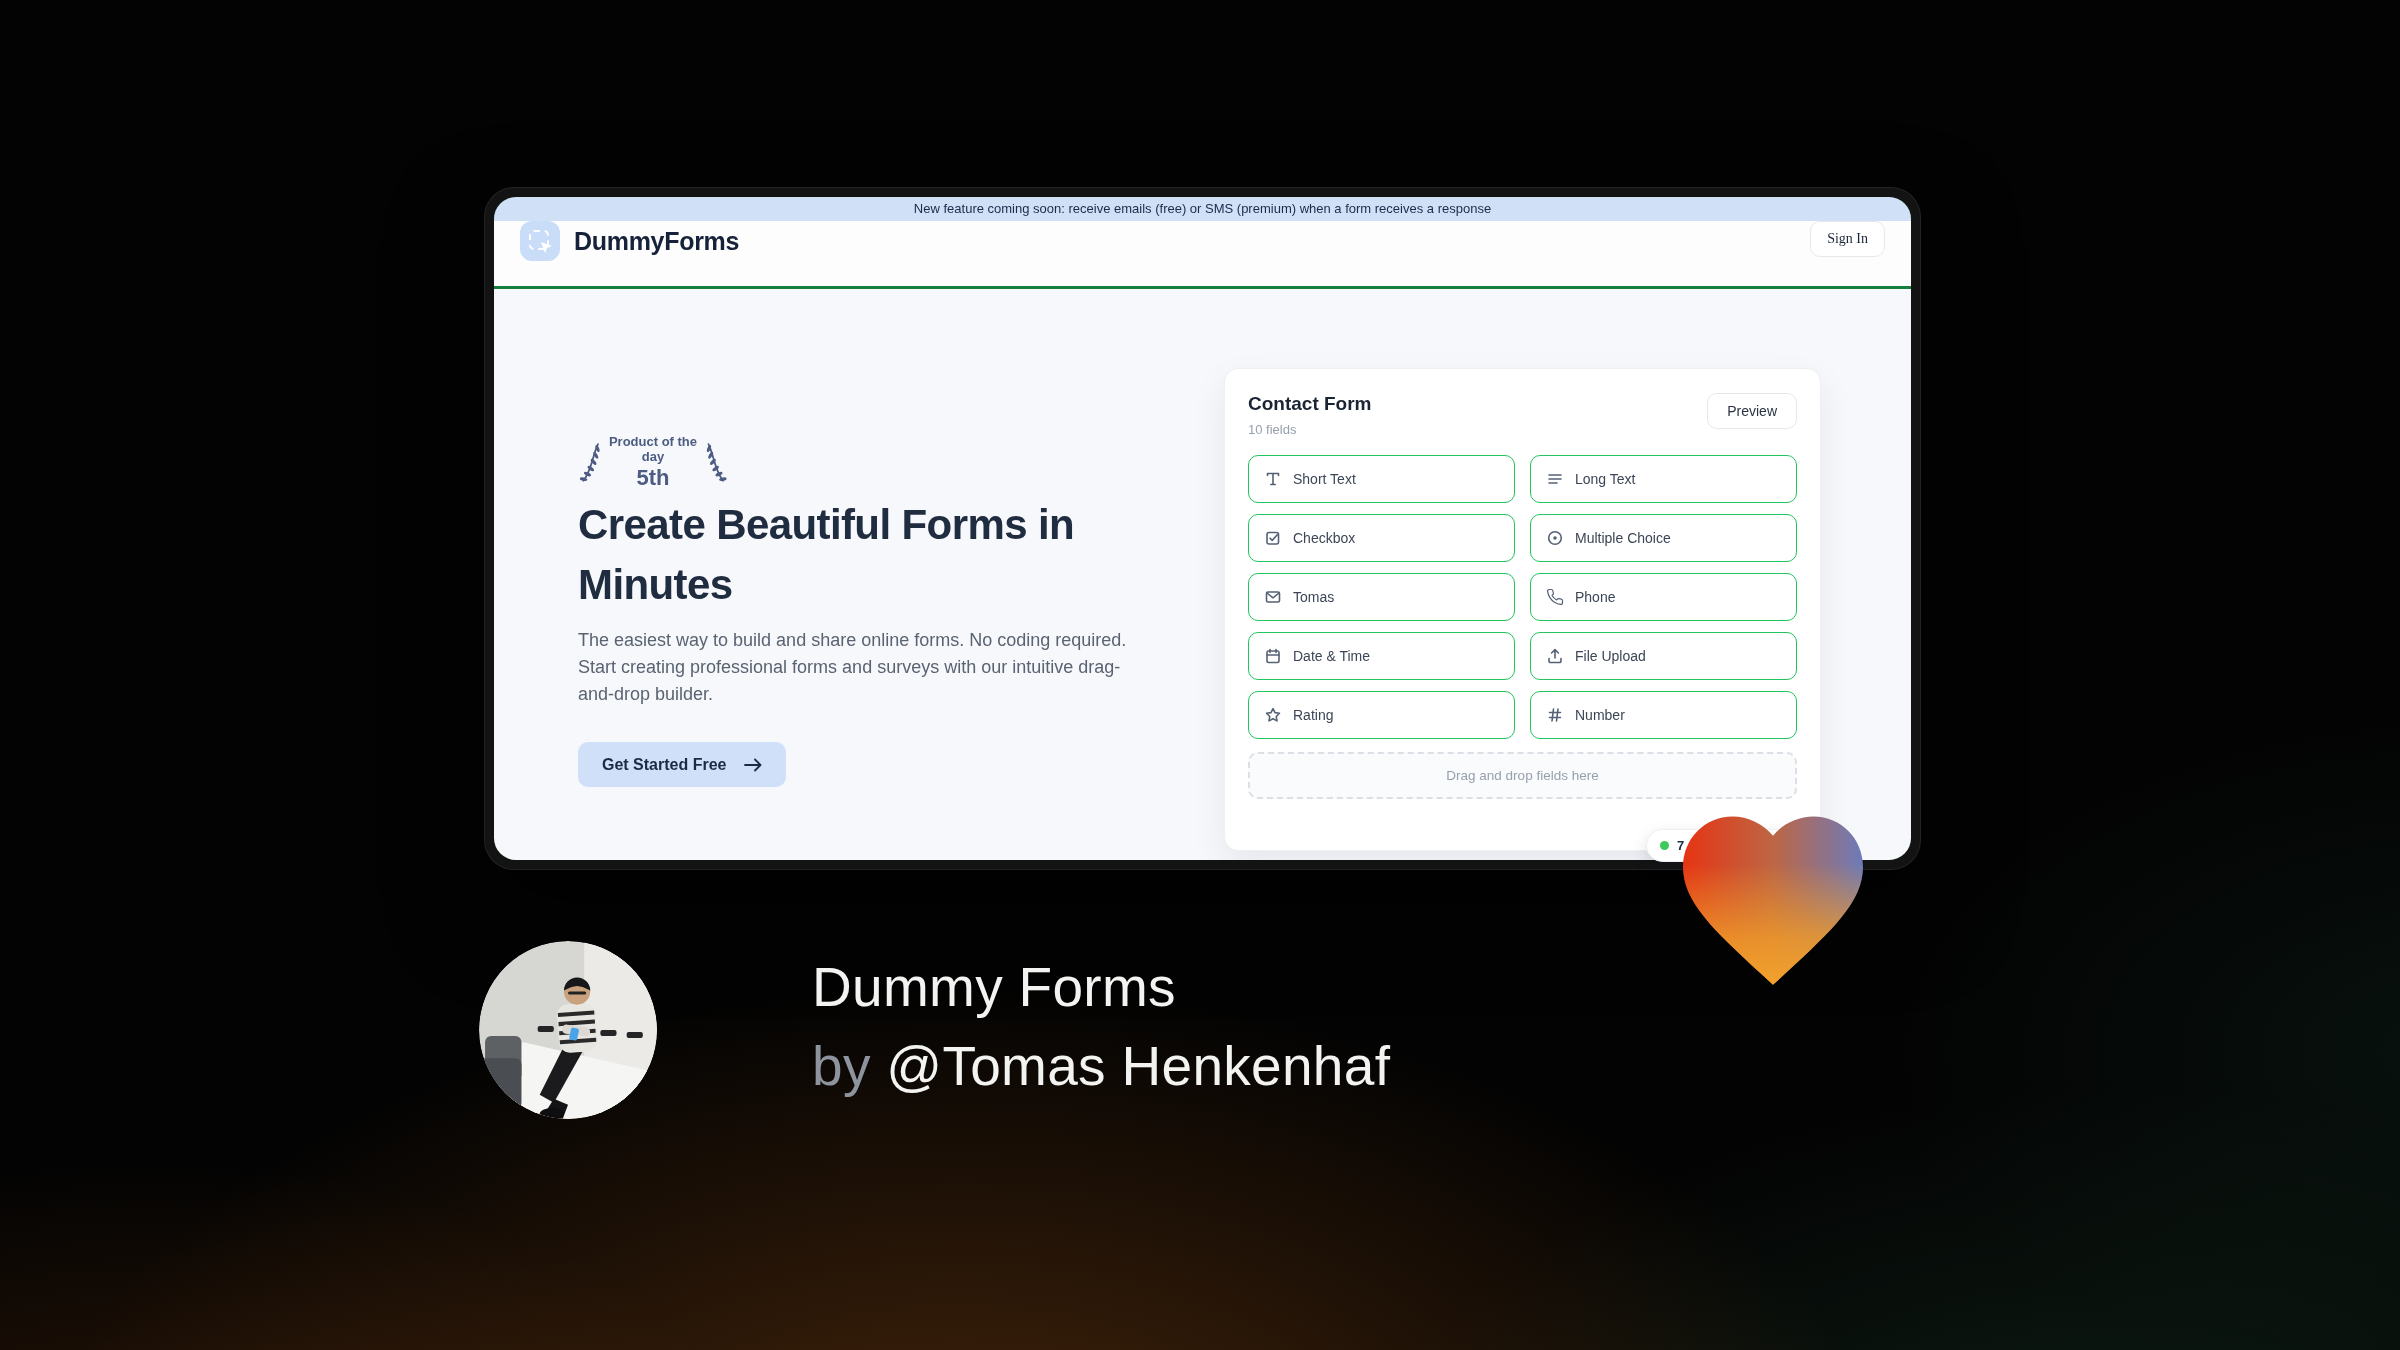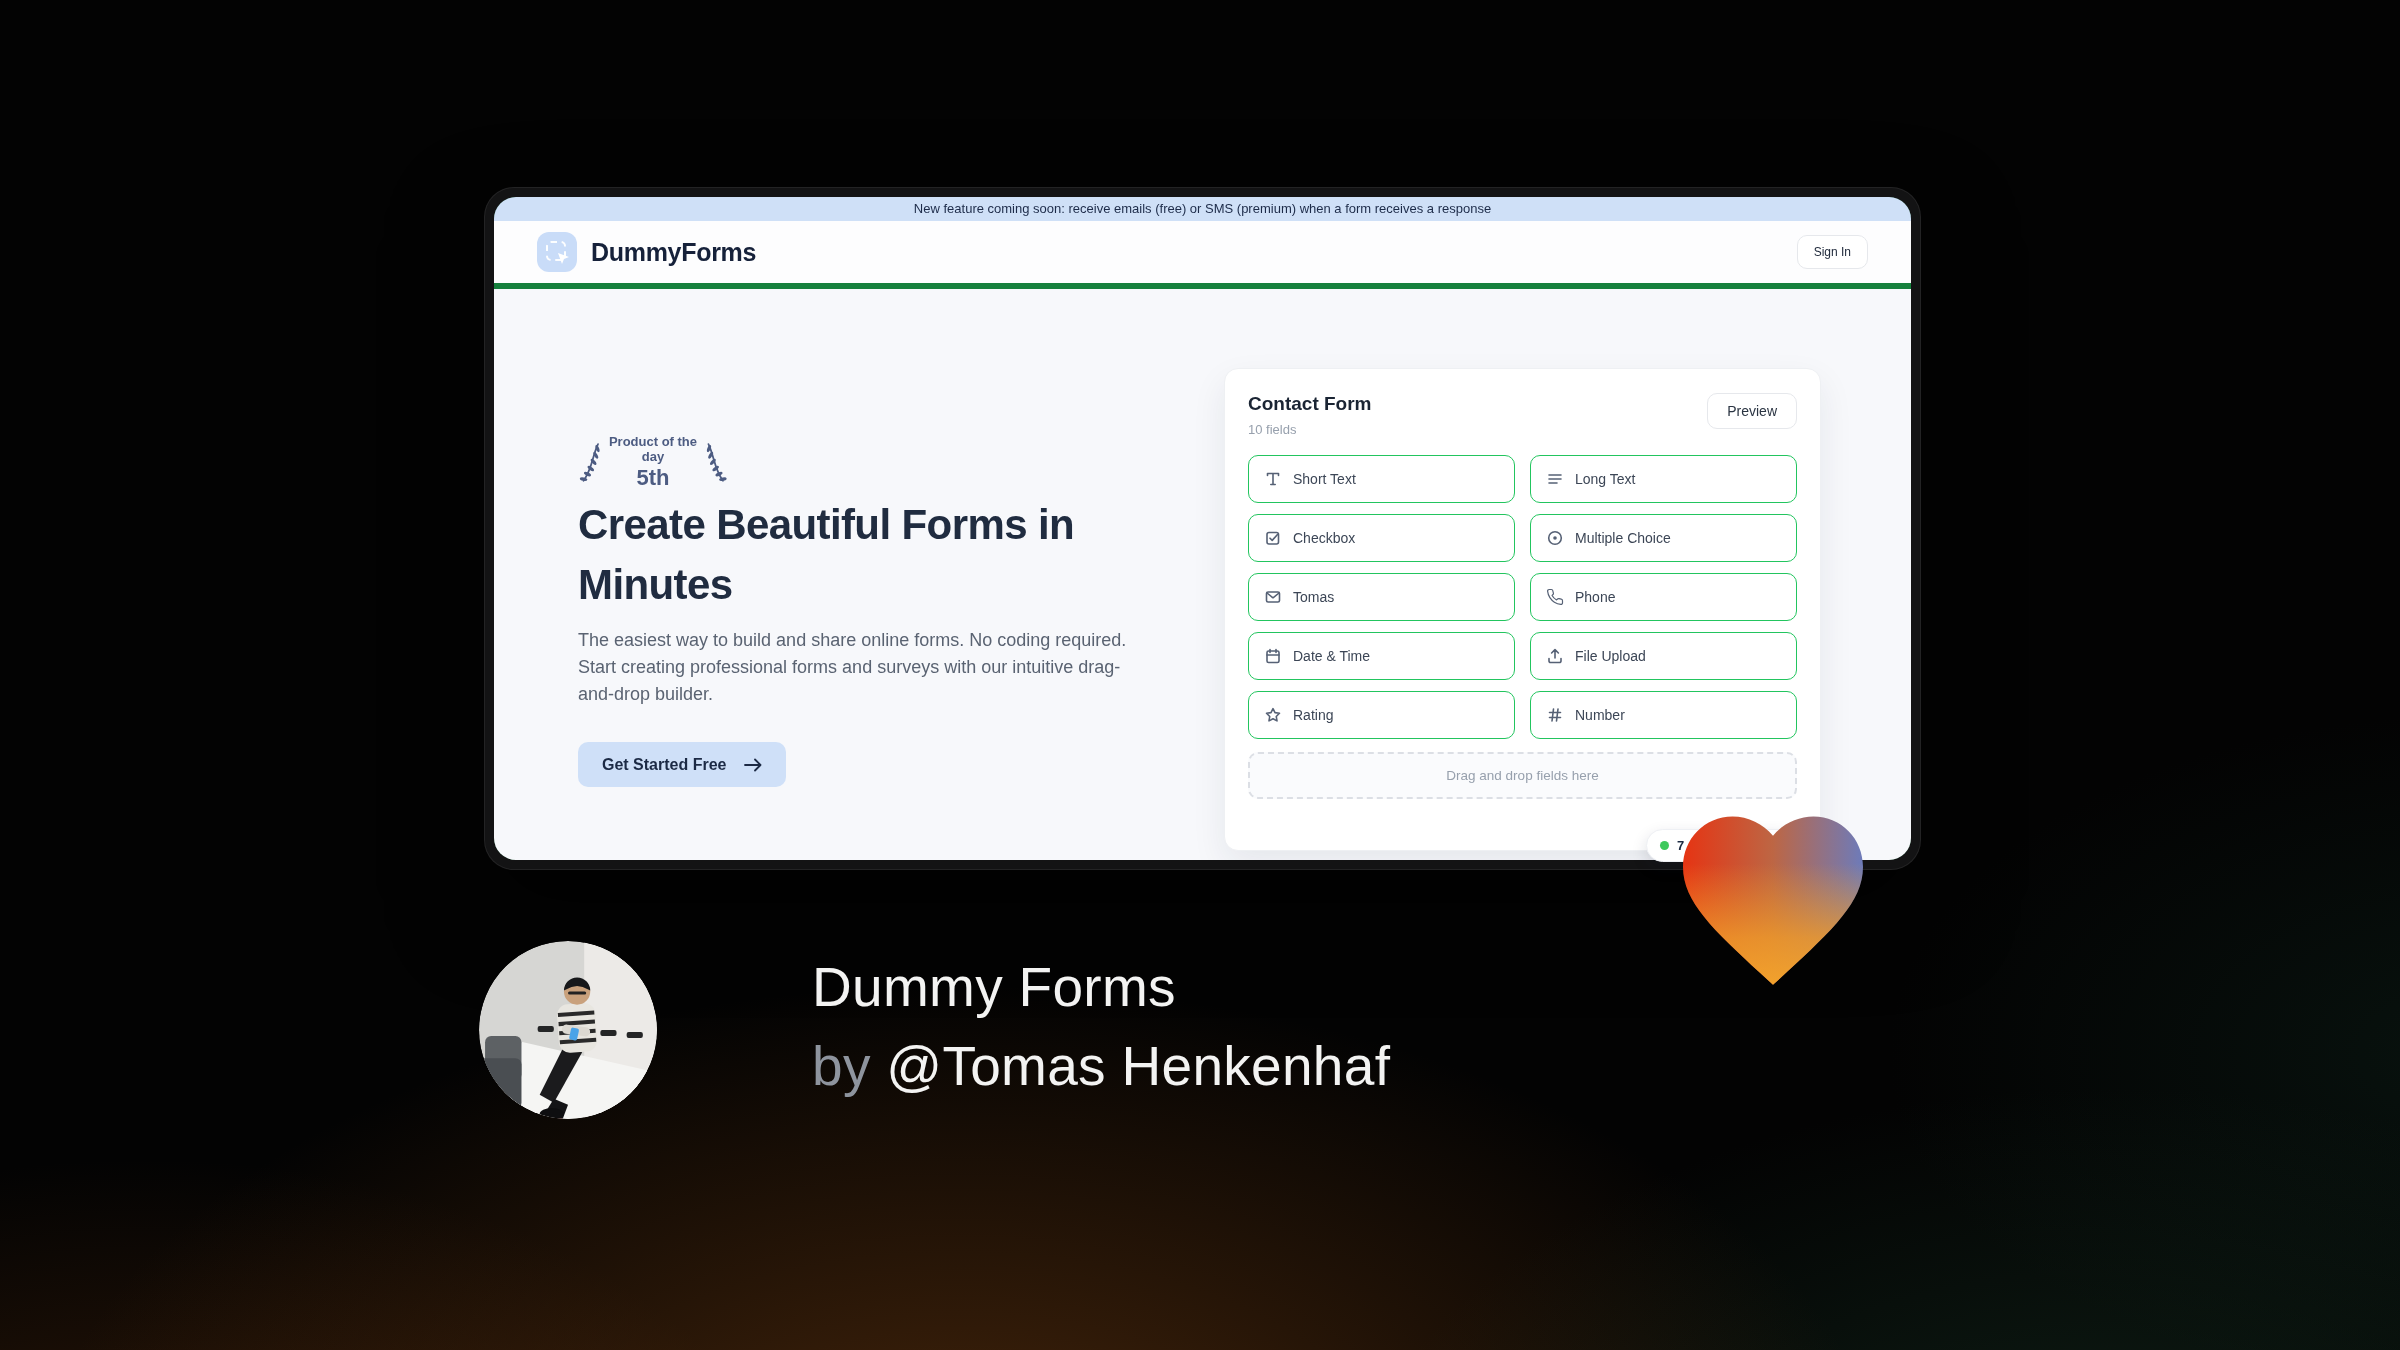--- a/index.html
+++ b/index.html
@@ -18,32 +18,32 @@
   
   .window { position:absolute; left:484px; top:187px; width:1437px; height:683px;
     background:#131314; border:1px solid rgba(255,255,255,.07); border-radius:30px;
     padding:9px; box-shadow:0 40px 90px rgba(0,0,0,.6); }
   .win-inner { width:100%; height:100%; border-radius:22px; overflow:hidden;
     background:#14532d; display:flex; flex-direction:column; }
 
   .banner { height:24px; flex:0 0 24px; background:#cfe0f7; color:#1d2b49;
     font-size:13px; line-height:24px; text-align:center; }
 
-  .navbar { height:68px; flex:0 0 68px; background:#fdfdfe; border-bottom:6px solid #15803d;
-    display:flex; align-items:center; justify-content:space-between; padding:0 43px; }
+  .navbar { height:68px; flex:0 0 68px; background:#fdfdfe; border-bottom:3px solid #15803d;
+    display:flex; align-items:flex-start; justify-content:space-between; padding:0 26px; }
   .brand { display:flex; align-items:center; gap:14px; cursor:pointer; }
   .logo-mark { width:40px; height:40px; border-radius:12px; background:#c9dcf8;
     position:relative; }
   .logo-dash { position:absolute; left:9px; top:9px; width:20px; height:20px;
     border:2px dashed #ffffff; border-radius:5px; opacity:.95; }
   .logo-cursor { position:absolute; right:7px; bottom:7px; }
   .brand-name { font-size:25px; font-weight:700; color:#16213a; letter-spacing:-.3px; }
   .signin-btn { background:#fff; border:1px solid #e6e8ec; border-radius:10px;
-    padding:9px 16px; font-size:12px; color:#1c2638; cursor:pointer;
-    font-family:Liberation Sans, sans-serif;margin-left:20px; }
+    padding:9px 16px; font-size:14px; color:#1c2638; cursor:pointer;
+    font-family:Liberation Serif, serif;margin-left:20px; }
 
   .hero { position:relative; flex:1; background:#f7f8fb; }
 
   
   .award { position:absolute; left:84px; top:145px; width:150px; text-align:center;
     color:#4d5c82; }
   .award-inner { display:flex; align-items:center; gap:4px; justify-content:center; }
   .award-text { display:flex; flex-direction:column; gap:1px; }
   .award-l1 { font-size:13px; font-weight:700; }
   .award-l2 { font-size:22px; font-weight:700; }

